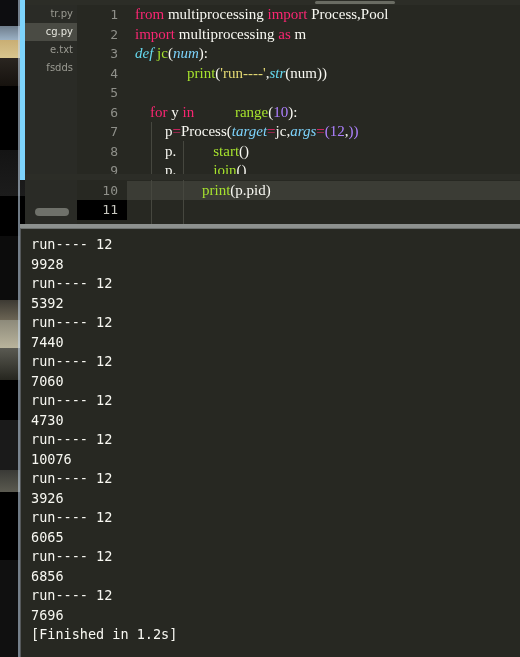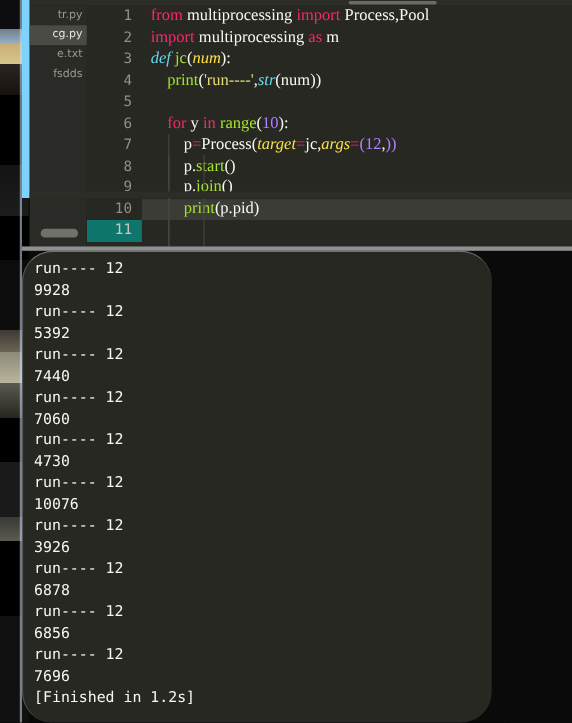--- a/index.html
+++ b/index.html
@@ -53,21 +53,21 @@
     width: 2px; height: 657px;
     background: rgba(200,220,240,0.55);
   }
 
   
   #editor-window {
     position: absolute;
     left: 20px; top: 0;
     width: 500px; height: 180px;
     background: #20211c;
-    border-left: 7px solid #7dd3fc;
+    border-left: 5px solid #7dd3fc;
     box-sizing: border-box;
   }
 
   
   #editor-topbar {
     position: absolute;
     left: 0; top: 0;
     width: 500px; height: 5px;
     background: #2c2d27;
   }
@@ -127,21 +127,21 @@
   .ln {
     height: 19.5px;
     line-height: 19.5px;
     text-align: right;
     padding-right: 9px;
     font-size: 13px;
     color: #8f908a;
     font-family: "DejaVu Sans Mono", monospace;
   }
   .ln.active {
-    background: #0f766e;
+    background: #000000;
     color: #c8c8c0;
   }
   #code-lines {
     position: absolute;
     left: 50px; top: 0;
     width: 398px; height: 219px;
   }
   .code-line {
     height: 19.5px;
     line-height: 19.5px;
@@ -157,48 +157,47 @@
   .indent-guide {
     position: absolute;
     width: 1px;
     background: #46473f;
   }
 
   
   .t-kw   { color: #f92672; }
   .t-def  { color: #66d9ef; font-style: italic; }
   .t-fn   { color: #a6e22e; }
-  .t-param{ color: #fde047; font-style: italic; }
+  .t-param{ color: #7dd3fc; font-style: italic; }
   .t-str  { color: #e6db74; }
   .t-num  { color: #ae81ff; }
   .t-bi   { color: #66d9ef; font-style: italic; }
-  .t-call { color: #a6e22e; }
+  .t-call { color: #a6e22e; margin-left: 37px; }
   .t-plain{ color: #f8f8f2; }
   .t-op   { color: #f92672; }
   .t-punc { color: #f8f8f2; }
 
   
   #editor-bottombar {
     position: absolute;
     left: 0; bottom: 0;
     width: 500px; height: 6px;
     background: #2c2d27;
   }
 
   
   #console-panel {
     position: absolute;
     left: 20px; top: 228px;
-    width: 427px; height: 429px;
+    width: 500px; height: 429px;
     background: #272822;
     border-left: 1px solid #55585a;
     border-top: 1px solid #6e7270;
     box-sizing: border-box;
     overflow: hidden;
-    border-radius: 28px;
   }
   #console-lines {
     padding: 6px 0 0 10px;
   }
   .out-line {
     height: 19.5px;
     line-height: 19.5px;
     font-size: 13.5px;
     color: #f8f8f2;
     font-family: "DejaVu Sans Mono", monospace;
@@ -281,20 +280,20 @@
       <div class="out-line">7440</div>
       <div class="out-line">run---- 12</div>
       <div class="out-line">7060</div>
       <div class="out-line">run---- 12</div>
       <div class="out-line">4730</div>
       <div class="out-line">run---- 12</div>
       <div class="out-line">10076</div>
       <div class="out-line">run---- 12</div>
       <div class="out-line">3926</div>
       <div class="out-line">run---- 12</div>
-      <div class="out-line">6878</div>
+      <div class="out-line">6065</div>
       <div class="out-line">run---- 12</div>
       <div class="out-line">6856</div>
       <div class="out-line">run---- 12</div>
       <div class="out-line">7696</div>
       <div class="out-line">[Finished in 1.2s]</div>
     </div>
 </div>
 
 </body></html>

